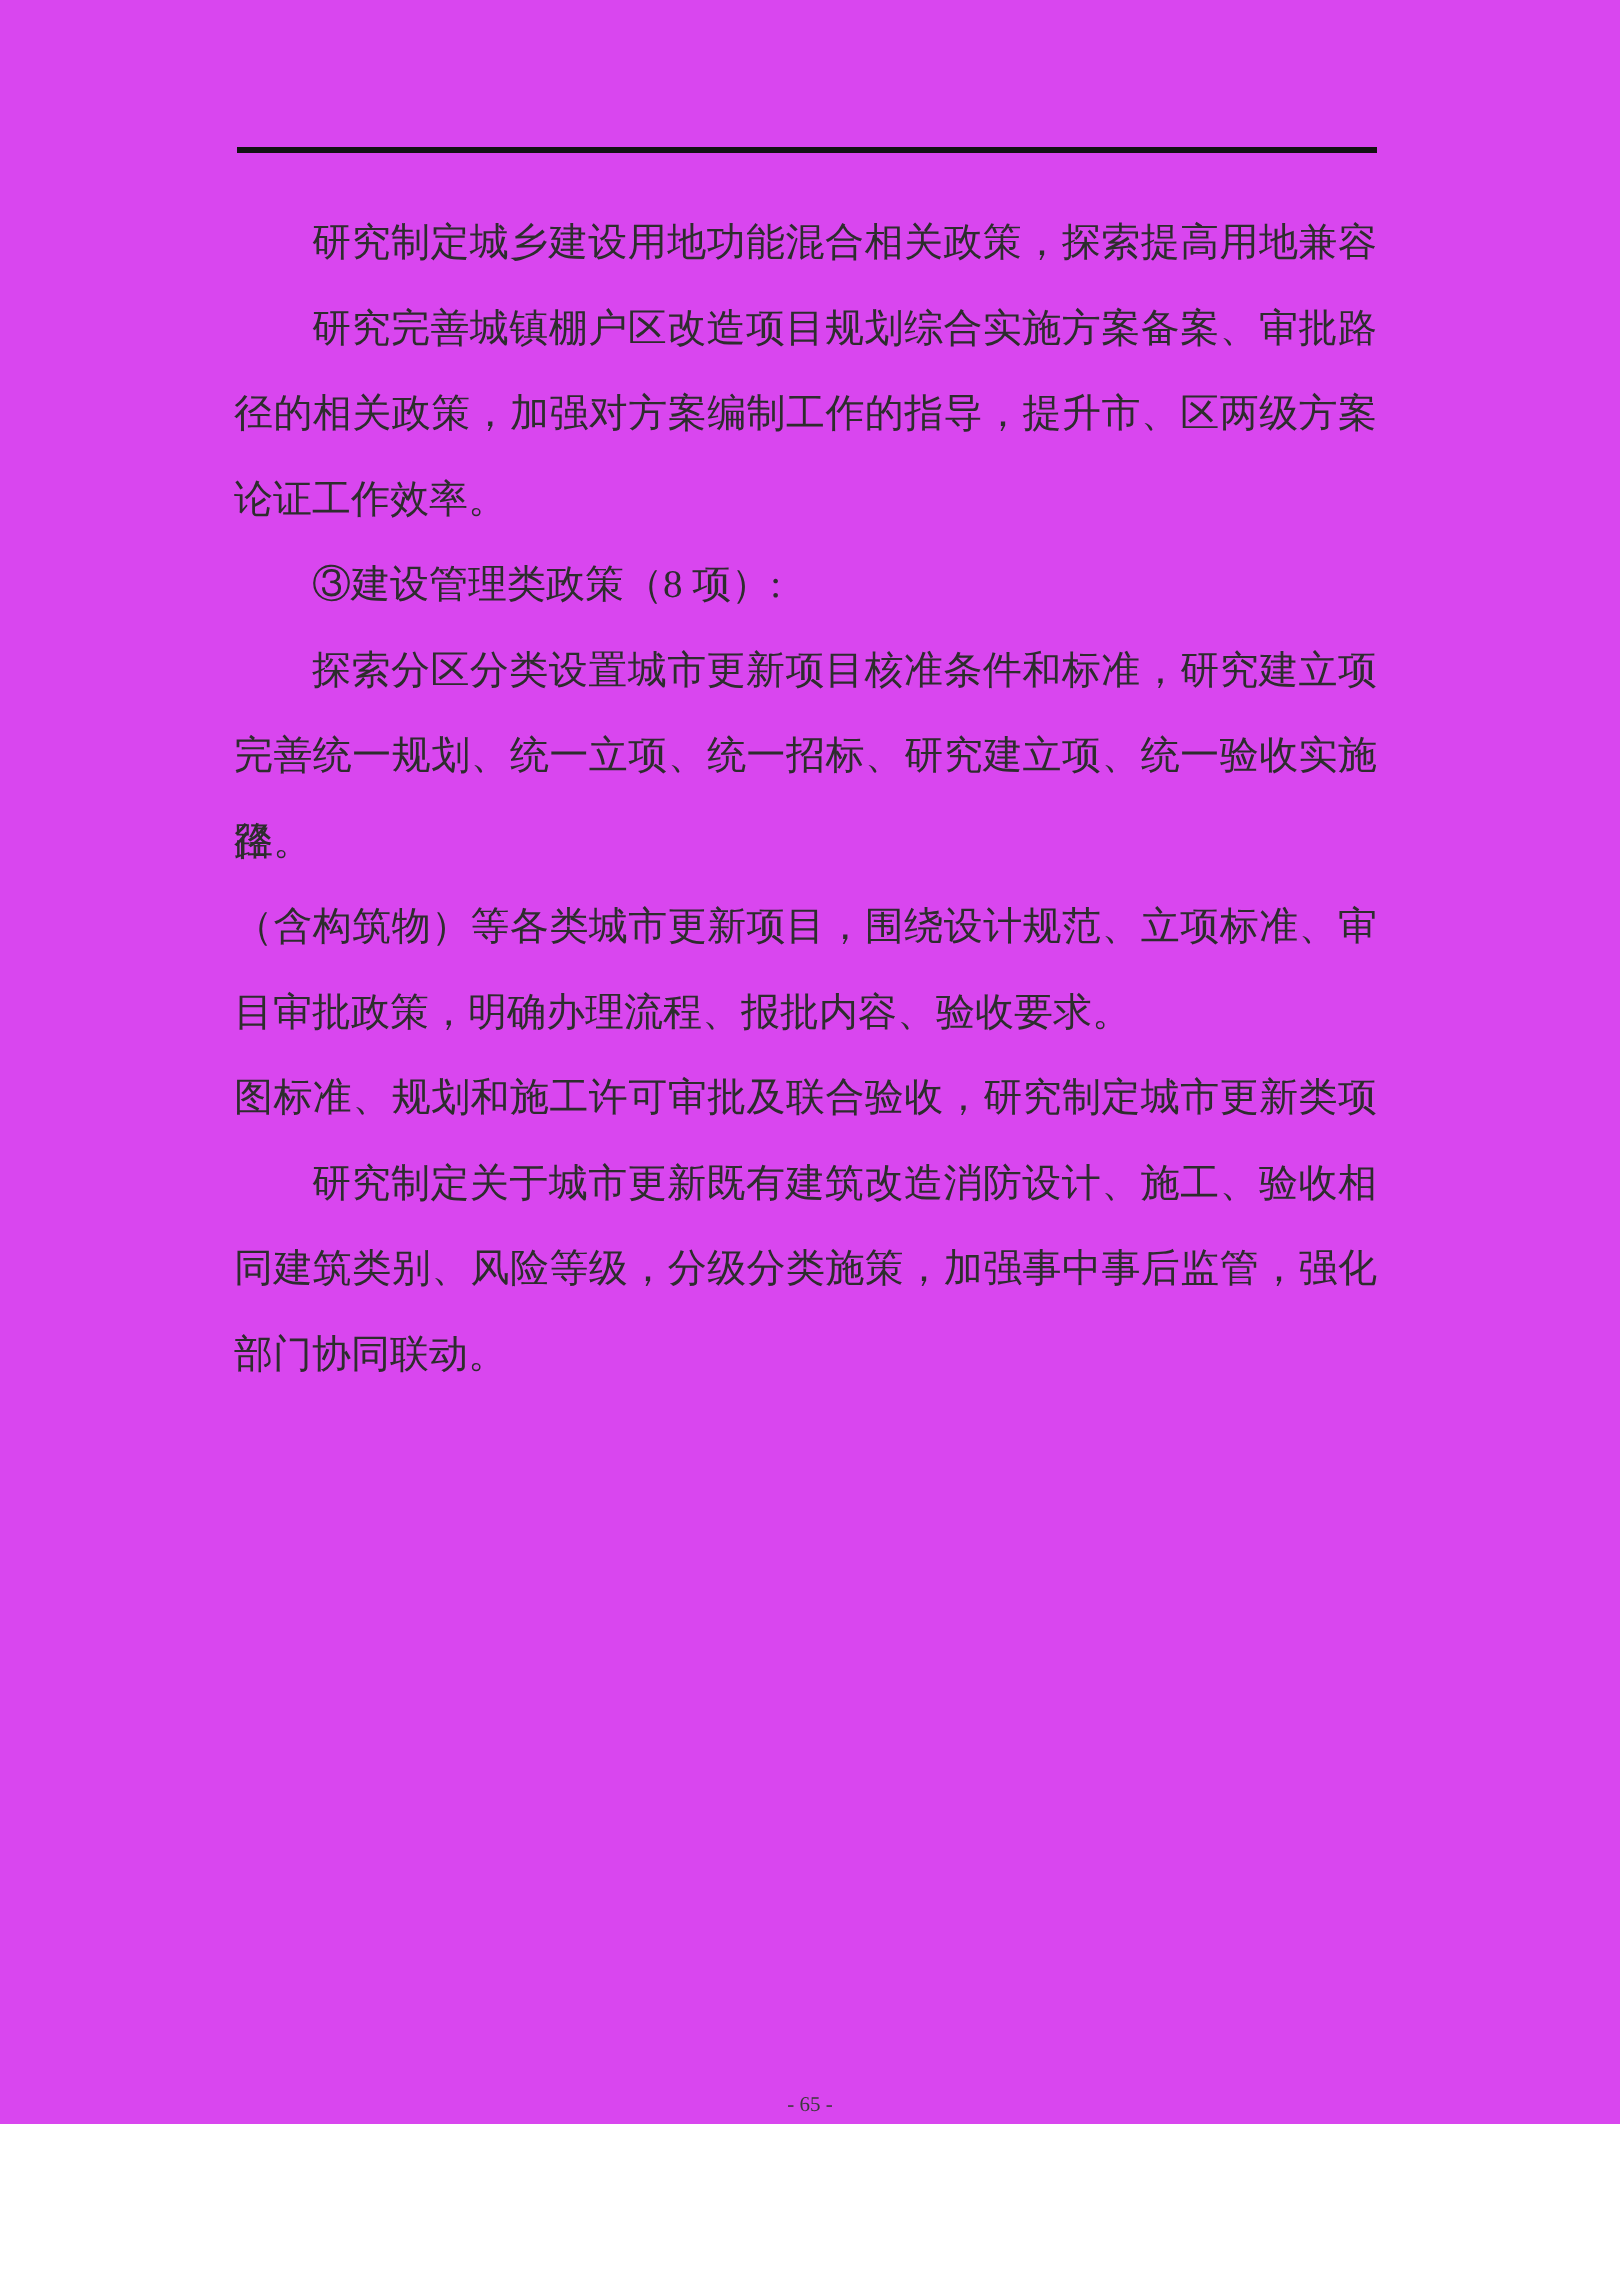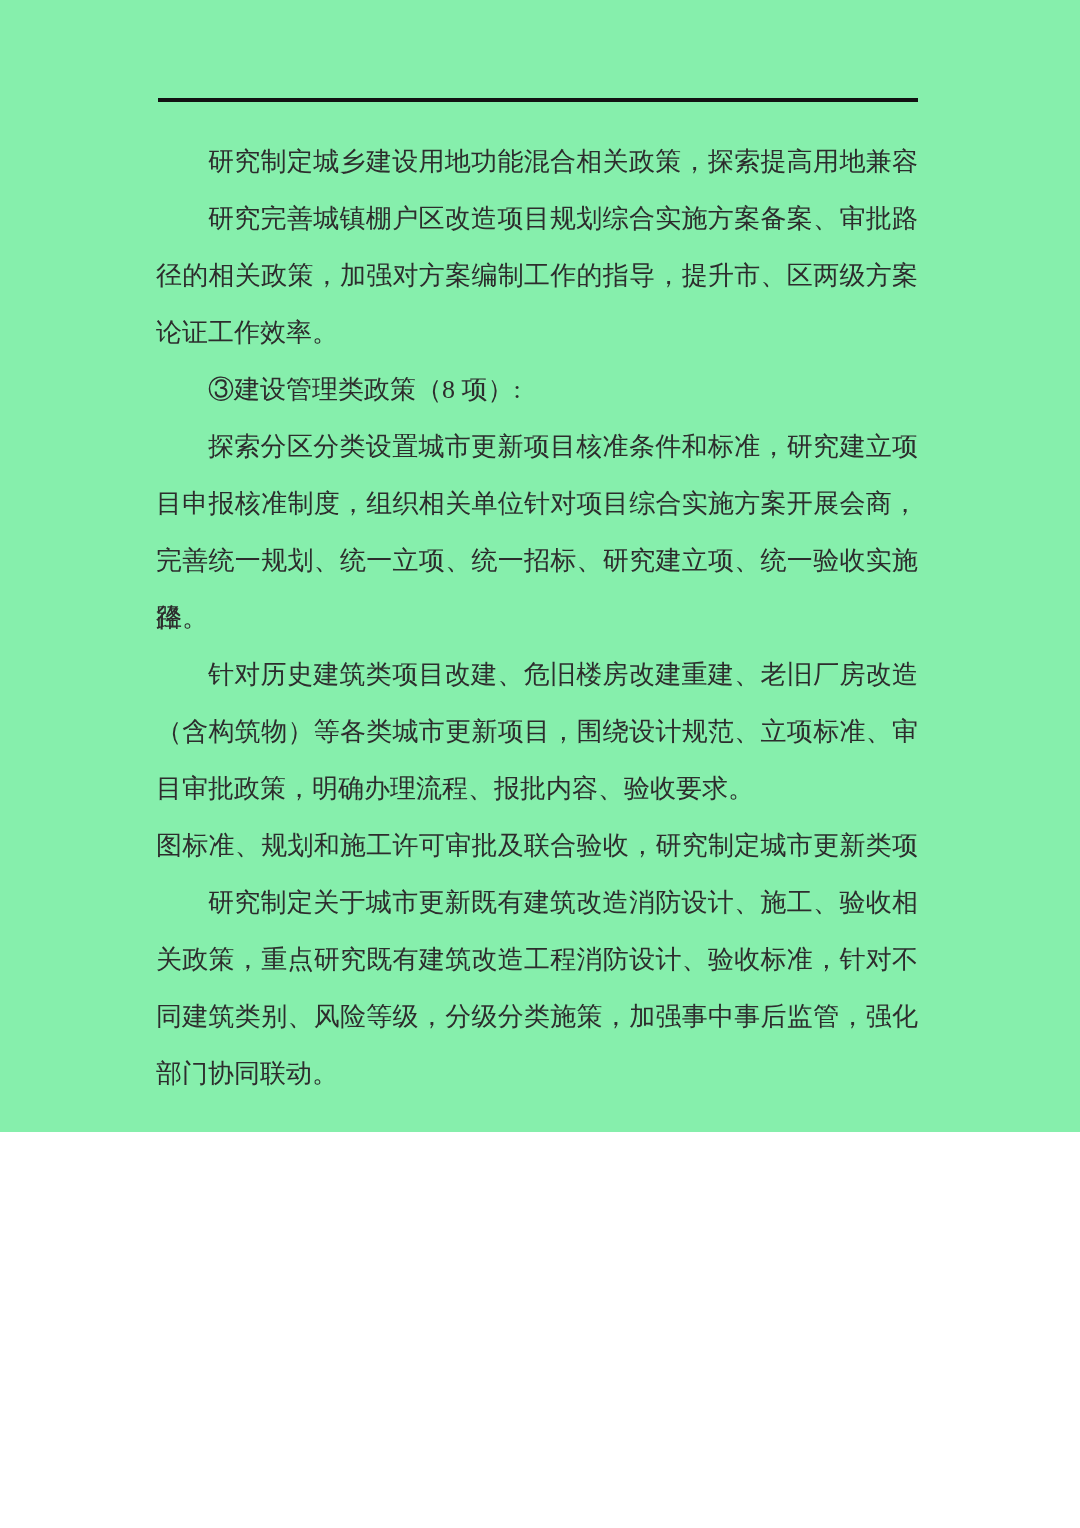--- a/index.html
+++ b/index.html
@@ -3,22 +3,22 @@
 <meta charset="utf-8">
 <style>
   html, body {
     margin: 0;
     padding: 0;
     background: #ffffff;
   }
   .page {
     position: relative;
     width: 1080px;
-    height: 1132px;
-    background: #86efac;
+    height: 1416px;
+    background: #d946ef;
     overflow: hidden;
     font-family: "Liberation Serif", "DejaVu Serif", serif;
   }
   .header-rule {
     position: absolute;
     left: 158px;
     top: 98px;
     width: 760px;
     height: 4px;
     background: #121212;
@@ -69,33 +69,30 @@
       <div class="paragraph">
         <div class="text-line indent just">研究完善城镇棚户区改造项目规划综合实施方案备案、审批路</div>
         <div class="text-line just">径的相关政策，加强对方案编制工作的指导，提升市、区两级方案</div>
         <div class="text-line">论证工作效率。</div>
       </div>
       <div class="paragraph">
         <div class="text-line indent">③建设管理类政策（8 项）:</div>
       </div>
       <div class="paragraph">
         <div class="text-line indent just">探索分区分类设置城市更新项目核准条件和标准，研究建立项</div>
-        <div class="text-line just">目申报核准制度，组织相关单位针对项目综合实施方案开展会商，</div>
         <div class="text-line just">完善统一规划、统一立项、统一招标、研究建立项、统一验收实施路</div>
         <div class="text-line">径。</div>
       </div>
       <div class="paragraph">
-        <div class="text-line indent just">针对历史建筑类项目改建、危旧楼房改建重建、老旧厂房改造</div>
         <div class="text-line just">（含构筑物）等各类城市更新项目，围绕设计规范、立项标准、审</div>
         <div class="text-line">目审批政策，明确办理流程、报批内容、验收要求。</div>
         <div class="text-line just">图标准、规划和施工许可审批及联合验收，研究制定城市更新类项</div>
       </div>
       <div class="paragraph">
         <div class="text-line indent just">研究制定关于城市更新既有建筑改造消防设计、施工、验收相</div>
-        <div class="text-line just">关政策，重点研究既有建筑改造工程消防设计、验收标准，针对不</div>
         <div class="text-line just">同建筑类别、风险等级，分级分类施策，加强事中事后监管，强化</div>
         <div class="text-line">部门协同联动。</div>
       </div>
     </main>
   <footer class="page-footer">
     <span>- 65 -</span>
   </footer>
 </div>
 
 </body></html>

